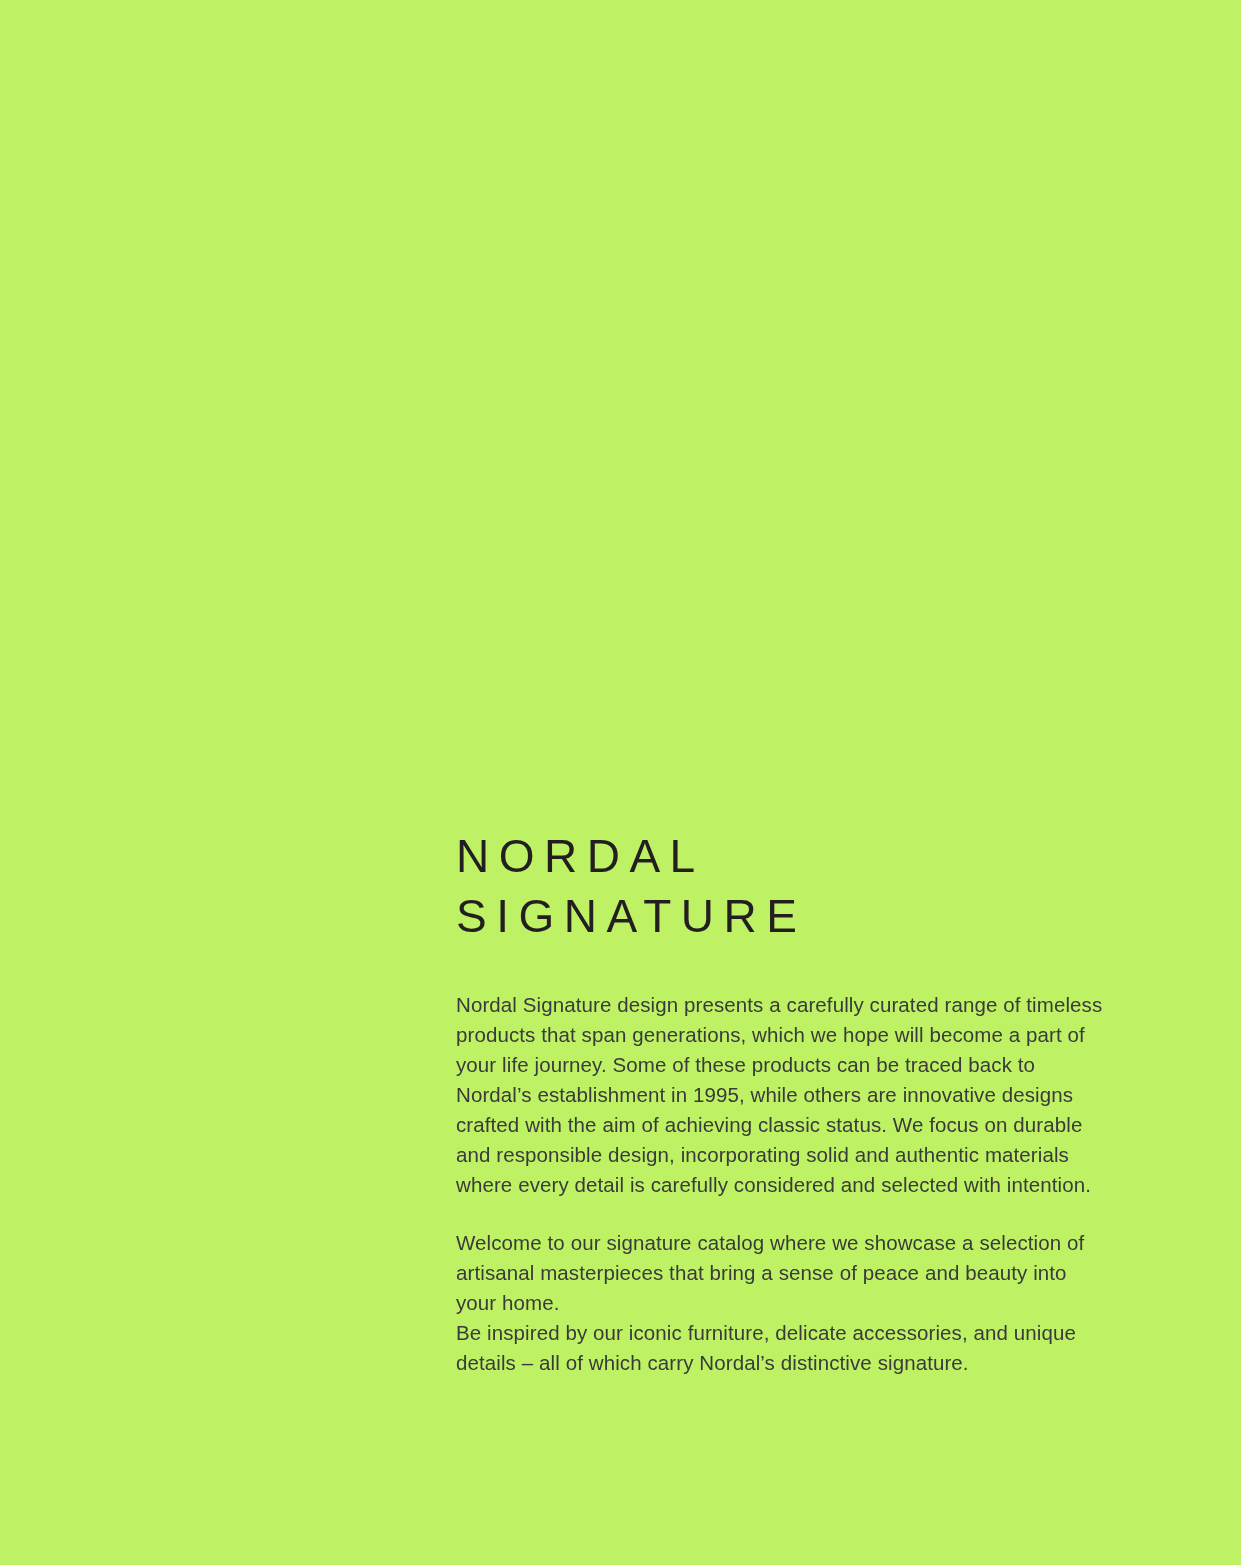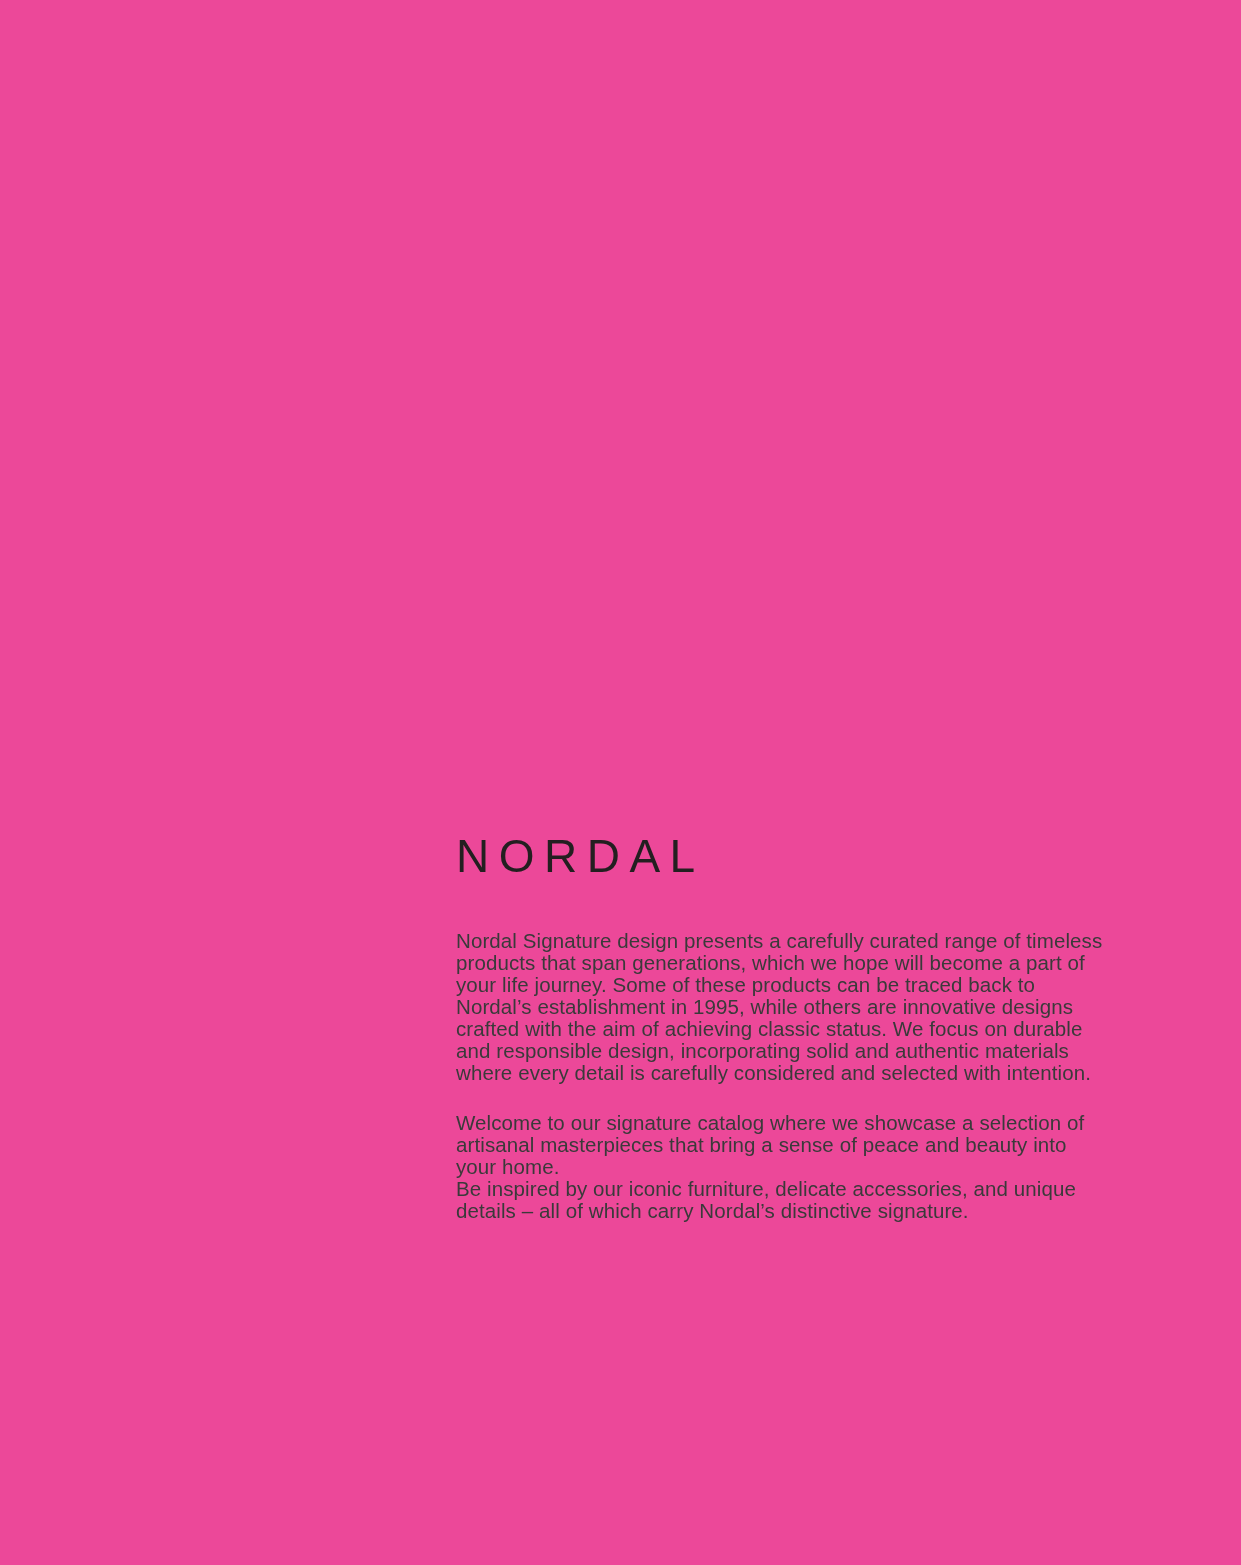--- a/index.html
+++ b/index.html
@@ -57,47 +57,48 @@
     padding: 0;
     margin-top: 44px;
     width: 648px;
   }
 
   .para {
     margin: 0 0 28px 0;
     font-family: "Liberation Sans", sans-serif;
     font-weight: 400;
     font-size: 20.5px;
-    line-height: 22px;
+    line-height: 30px;
     letter-spacing: 0.1px;
     color: #3a3a3a;
   }
   .para:last-child {
     margin-bottom: 16px;
   }
 
   .blank-bottom {
     position: absolute;
     left: 0;
     top: 1380px;
     width: 1241px;
     height: 185px;
   }
 </style>
 </head>
 <body>
 
-<div class="page" style="background: #ec4899;">
+<div class="page" style="background: #bef264;">
 
   <div class="blank-top"></div>
 
   <div class="content-block">
 
     <h1 class="headline" style="color: rgb(35, 31, 32);">
       <span class="hl-line">NORDAL</span>
+      <span class="hl-line">SIGNATURE</span>
     </h1>
 
     <div class="body-copy">
       <p class="para" style="color: rgb(58, 58, 58);">Nordal Signature design presents a carefully curated range of timeless products that span generations, which we hope will become a part of your life journey. Some of these products can be traced back to Nordal’s establishment in 1995, while others are innovative designs crafted with the aim of achieving classic status. We focus on durable and responsible design, incorporating solid and authentic materials where every detail is carefully considered and selected with intention.</p>
       <p class="para" style="color: rgb(58, 58, 58);">Welcome to our signature catalog where we showcase a selection of artisanal masterpieces that bring a sense of peace and beauty into your home.<br>Be inspired by our iconic furniture, delicate accessories, and unique details – all of which carry Nordal’s distinctive signature.</p>
     </div>
 
   </div>
 
   <div class="blank-bottom"></div>

